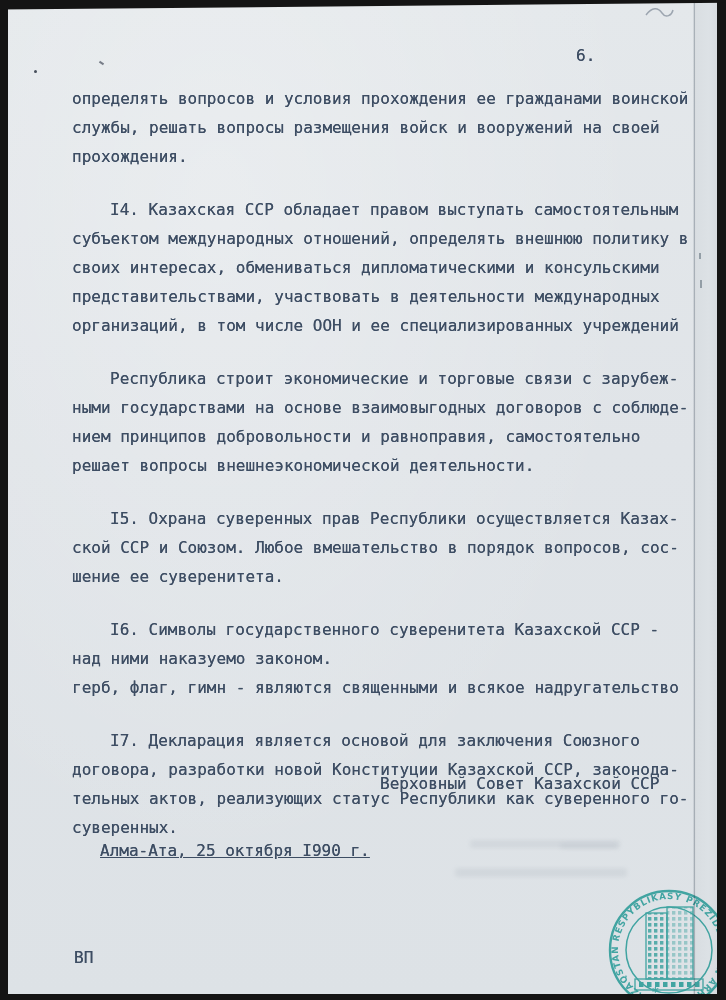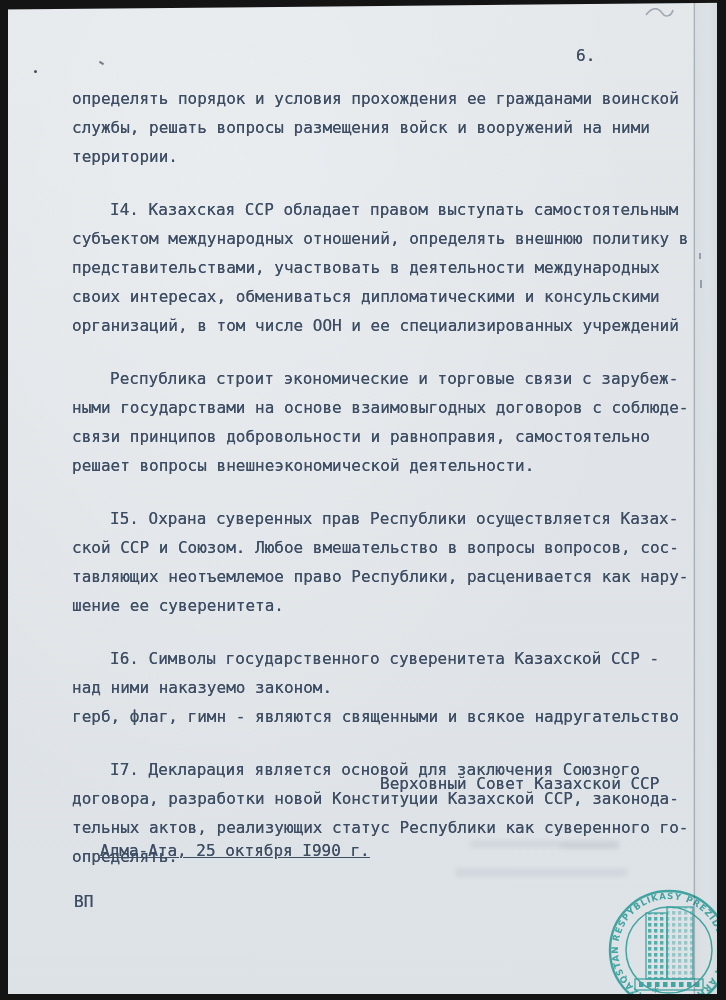--- a/index.html
+++ b/index.html
@@ -30,21 +30,21 @@
   .crease-tick{position:absolute;background:#5a6774;opacity:.55;z-index:7;}
   
   .typed{color:#3d4d63;font-size:16px;text-shadow:0 0 .6px rgba(61,77,99,.9);}
   .pagenum{position:absolute;left:576px;top:46px;z-index:10;}
   .doc-body{position:absolute;left:72px;top:84px;width:627px;overflow:hidden;z-index:10;}
   .line{white-space:nowrap;height:29px;line-height:29px;}
   .para + .para{margin-top:7px;}
   .ind{text-indent:38px;margin-top:24px;}
   .signature{position:absolute;left:380px;top:774px;white-space:nowrap;z-index:10;}
   .dateline{position:absolute;left:100px;top:841px;white-space:nowrap;z-index:10;text-decoration:underline;}
-  .initials{position:absolute;left:74px;top:892px;z-index:10;}
+  .initials{position:absolute;left:74px;top:948px;z-index:10;}
   
   .smudge{position:absolute;background:#8e99a6;opacity:.15;filter:blur(2px);border-radius:3px;z-index:2;}
   .speck{position:absolute;background:#474f5c;z-index:3;}
   .squiggle{position:absolute;left:643px;top:4px;z-index:8;}
   
   .stamp{position:absolute;left:599px;top:880px;z-index:12;mix-blend-mode:multiply;opacity:.92;}
   .stamp text{font-family:"DejaVu Sans", sans-serif;font-weight:bold;}
 </style>
 </head>
 <body>
@@ -58,53 +58,52 @@
   <div class="speck" style="left:34px;top:70px;width:3px;height:3px;border-radius:50%;"></div>
   <div class="speck" style="left:99px;top:62px;width:5px;height:2px;transform:rotate(35deg);opacity:.7;"></div>
   <svg class="squiggle" width="34" height="16" viewBox="0 0 34 16">
     <path d="M3,11 C9,3 15,3 19,9 S29,11 30,6" fill="none" stroke="#8a93a0" stroke-width="1.4" opacity=".8"></path>
   </svg>
 
   <div class="typed pagenum">6.</div>
 
   <div class="doc-body typed">
     <div class="para">
-      <div class="line">определять порядок и условия прохождения ее гражданами воинской</div>
-      <div class="line">службы, решать вопросы размещения войск и вооружений на ними</div>
-      <div class="line">территории.</div>
+      <div class="line">определять вопросов и условия прохождения ее гражданами воинской</div>
+      <div class="line">службы, решать вопросы размещения войск и вооружений на своей</div>
+      <div class="line">прохождения.</div>
     </div>
     <div class="para">
       <div class="line ind">I4. Казахская ССР обладает правом выступать самостоятельным</div>
       <div class="line">субъектом международных отношений, определять внешнюю политику в</div>
+      <div class="line">своих интересах, обмениваться дипломатическими и консульскими</div>
       <div class="line">представительствами, участвовать в деятельности международных</div>
-      <div class="line">своих интересах, обмениваться дипломатическими и консульскими</div>
       <div class="line">организаций, в том числе ООН и ее специализированных учреждений</div>
     </div>
     <div class="para">
       <div class="line ind">Республика строит экономические и торговые связи с зарубеж-</div>
       <div class="line">ными государствами на основе взаимовыгодных договоров с соблюде-</div>
-      <div class="line">связи принципов добровольности и равноправия, самостоятельно</div>
+      <div class="line">нием принципов добровольности и равноправия, самостоятельно</div>
       <div class="line">решает вопросы внешнеэкономической деятельности.</div>
     </div>
     <div class="para">
       <div class="line ind">I5. Охрана суверенных прав Республики осуществляется Казах-</div>
-      <div class="line">ской ССР и Союзом. Любое вмешательство в вопросы вопросов, сос-</div>
-      <div class="line">тавляющих неотъемлемое право Республики, расценивается как нару-</div>
+      <div class="line">ской ССР и Союзом. Любое вмешательство в порядок вопросов, сос-</div>
       <div class="line">шение ее суверенитета.</div>
     </div>
     <div class="para">
       <div class="line ind">I6. Символы государственного суверенитета Казахской ССР -</div>
       <div class="line">над ними наказуемо законом.</div>
       <div class="line">герб, флаг, гимн - являются священными и всякое надругательство</div>
     </div>
     <div class="para">
       <div class="line ind">I7. Декларация является основой для заключения Союзного</div>
       <div class="line">договора, разработки новой Конституции Казахской ССР, законода-</div>
       <div class="line">тельных актов, реализующих статус Республики как суверенного го-</div>
-      <div class="line">определять.</div>
+      <div class="line">суверенных.</div>
     </div>
   </div>
 
   <div class="typed signature">Верховный Совет Казахской ССР</div>
   <div class="typed dateline">Алма-Ата, 25 октября I990 г.</div>
   <div class="typed initials">ВП</div>
 
   <div class="rightband"></div>
   <div class="crease"></div>
   <div class="crease-tick" style="left:699px;top:253px;width:2px;height:6px;"></div>

